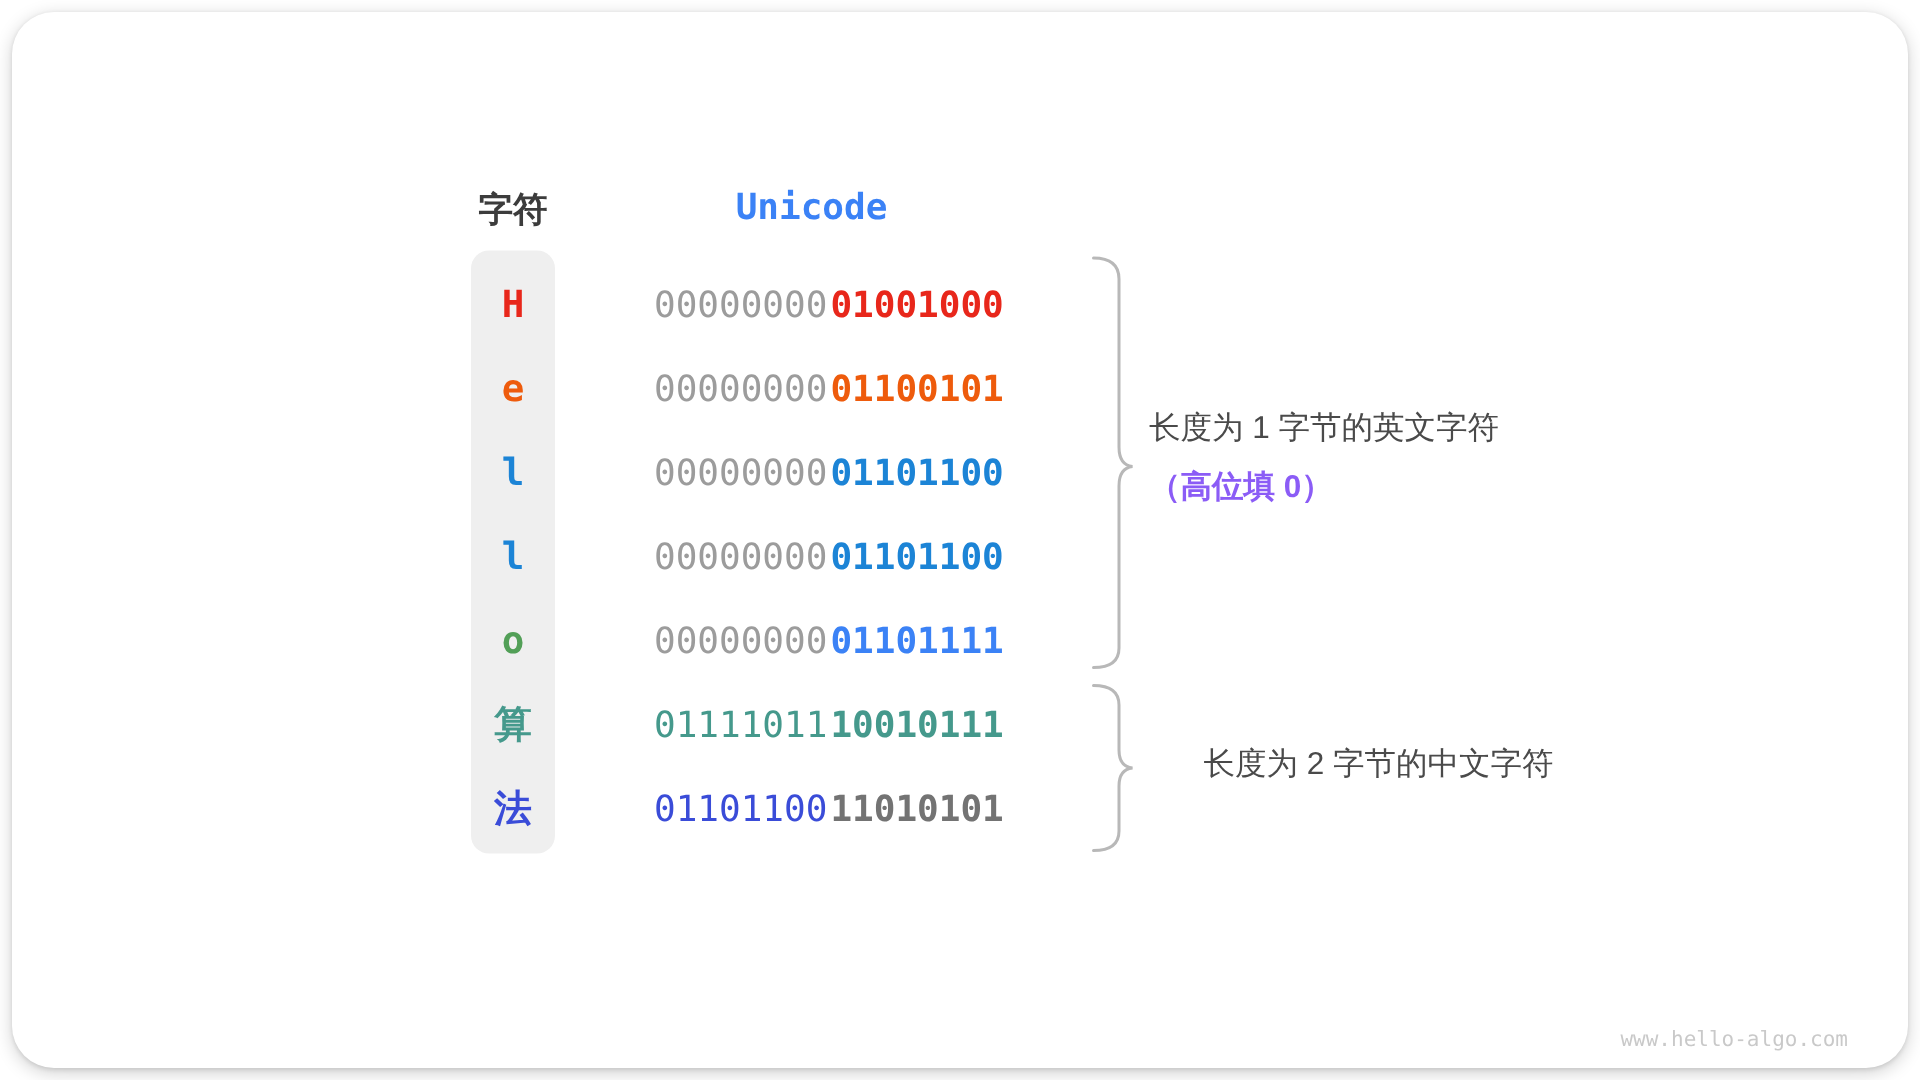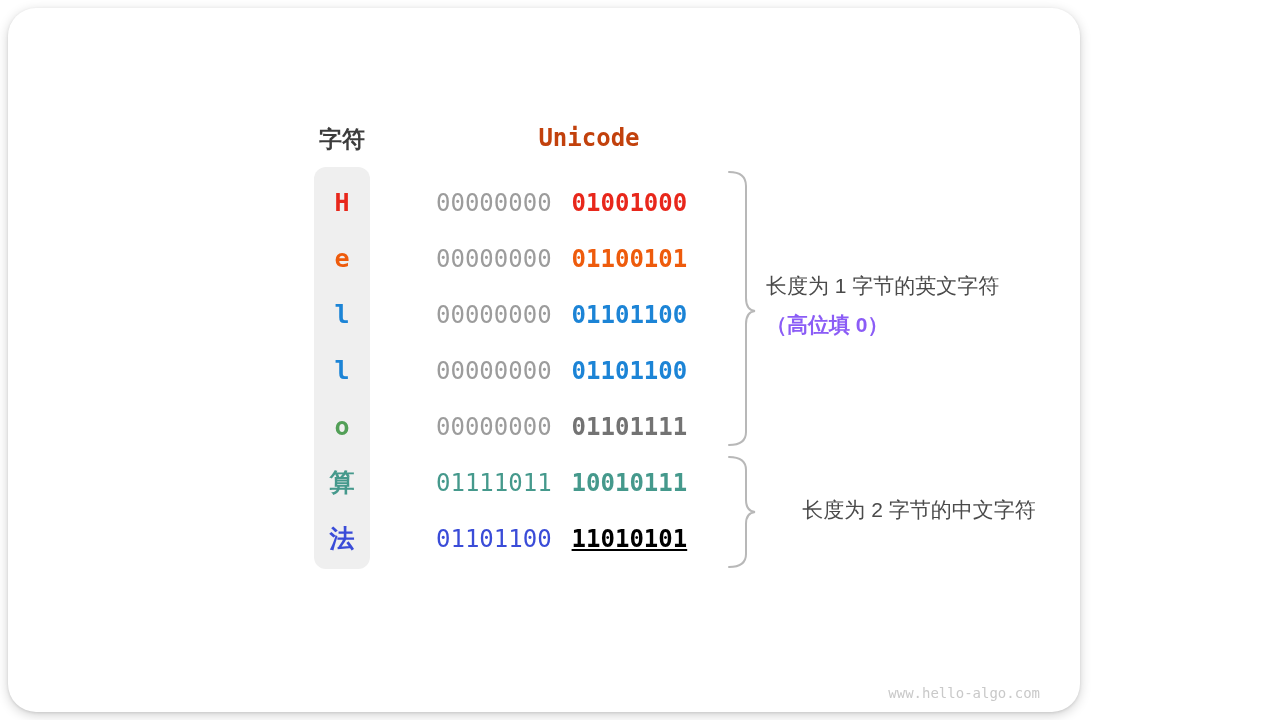--- a/index.html
+++ b/index.html
@@ -2,53 +2,53 @@
 <html><head>
 <meta charset="utf-8">
 <style>
   * { margin: 0; padding: 0; box-sizing: border-box; }
   html, body { background: #ffffff; }
   body {
     width: 1280px; height: 720px; position: relative; overflow: hidden;
     font-family: "Liberation Sans", sans-serif;
   }
   .card {
-    position: absolute; left: 8px; top: 8px; width: 1072px; height: 704px;
+    position: absolute; left: 8px; top: 8px; width: 1264px; height: 704px;
     background: #ffffff; border-radius: 28px;
     box-shadow: 0 1px 3px rgba(0,0,0,0.10), 0 3px 12px rgba(0,0,0,0.18);
   }
   .mono { font-family: "DejaVu Sans Mono", monospace; text-align: right; }
 
   .col-header-char {
     position: absolute; left: 303px; top: 116px; width: 62px; height: 30px;
     text-align: center; font-size: 23px; font-weight: 700; color: #3c3c3c; line-height: 30px;
   }
   .col-header-unicode {
-    position: absolute; left: 452px; top: 115px; width: 258px; height: 30px;
-    text-align: center; font-size: 24px; font-weight: 700; color: #c2410c; line-height: 30px;
+    position: absolute; left: 404px; top: 115px; width: 258px; height: 30px;
+    text-align: center; font-size: 24px; font-weight: 700; color: #3b82f6; line-height: 30px;
     font-family: "DejaVu Sans Mono", monospace;
   }
   .char-column-bg {
     position: absolute; left: 306px; top: 159px; width: 56px; height: 402px;
     background: #efefef; border-radius: 12px;
   }
   .row { position: absolute; left: 0; width: 1280px; height: 32px; }
   .row .char-cell {
     position: absolute; left: 306px; width: 56px; height: 32px;
     text-align: center; line-height: 32px;
     font-family: "DejaVu Sans Mono", monospace;
     font-size: 25px; font-weight: 700;
   }
   .row .bits {
     position: absolute; left: 428px; top: 0; height: 32px; line-height: 32px;
     font-family: "DejaVu Sans Mono", monospace; font-size: 24px;
     white-space: nowrap;
   }
   .row .b1 { font-weight: 400; }
-  .row .b2 { font-weight: 700; margin-left: 20px; }
+  .row .b2 { font-weight: 700; margin-left: 2px; }
   .row.cn .b1 { font-weight: 400; }
 
   .brace-layer { position: absolute; left: 0; top: 0; width: 1280px; height: 720px; pointer-events: none; }
 
   .annotation-1 {
     position: absolute; left: 758px; top: 263px; width: 306px; 
   }
   .annotation-1 .line1 { font-size: 21px; color: #4a4a4a; line-height: 30px; }
   .annotation-1 .line2 { font-size: 21px; color: #8b5cf6; font-weight: 700; line-height: 30px; margin-top: 9px; }
   .annotation-2 {
@@ -85,31 +85,31 @@
     <div class="bits"><span class="b1" style="color: rgb(156, 156, 156);">00000000</span><span class="b2" style="color: rgb(28, 132, 214);">01101100</span></div>
   </div>
 
   <div class="row" style="top:347px">
     <div class="char-cell" style="color: rgb(28, 132, 214);">l</div>
     <div class="bits"><span class="b1" style="color: rgb(156, 156, 156);">00000000</span><span class="b2" style="color: rgb(28, 132, 214);">01101100</span></div>
   </div>
 
   <div class="row" style="top:403px">
     <div class="char-cell" style="color: rgb(82, 159, 87);">o</div>
-    <div class="bits"><span class="b1" style="color: rgb(156, 156, 156);">00000000</span><span class="b2" style="color: #737373;">01101111</span></div>
+    <div class="bits"><span class="b1" style="color: rgb(156, 156, 156);">00000000</span><span class="b2" style="color: #3b82f6;">01101111</span></div>
   </div>
 
   <div class="row cn" style="top:459px">
     <div class="char-cell" style="color: rgb(69, 153, 140);">算</div>
     <div class="bits"><span class="b1" style="color: rgb(69, 153, 140);">01111011</span><span class="b2" style="color: rgb(69, 153, 140);">10010111</span></div>
   </div>
 
   <div class="row cn" style="top:515px">
     <div class="char-cell" style="color: rgb(58, 76, 216);">法</div>
-    <div class="bits"><span class="b1" style="color: rgb(58, 76, 216);">01101100</span><span class="b2" style="color: #000000; text-decoration: underline;">11010101</span></div>
+    <div class="bits"><span class="b1" style="color: rgb(58, 76, 216);">01101100</span><span class="b2" style="color: #737373;">11010101</span></div>
   </div>
 
   <svg class="brace-layer" width="1280" height="720" viewBox="0 0 1280 720">
     <path d="M 721 164 Q 738 164 738 178 L 738 290 Q 738 302 747 303 Q 738 304 738 316 L 738 424 Q 738 437 721 437" fill="none" stroke="#b8b8b8" stroke-width="2" stroke-linecap="round"></path>
     <path d="M 721 449 Q 738 449 738 462 L 738 492 Q 738 503 747 504 Q 738 505 738 516 L 738 546 Q 738 559 721 559" fill="none" stroke="#b8b8b8" stroke-width="2" stroke-linecap="round"></path>
   </svg>
 
   <div class="annotation-1">
     <div class="line1">长度为 1 字节的英文字符</div>
     <div class="line2">（高位填 0）</div>

